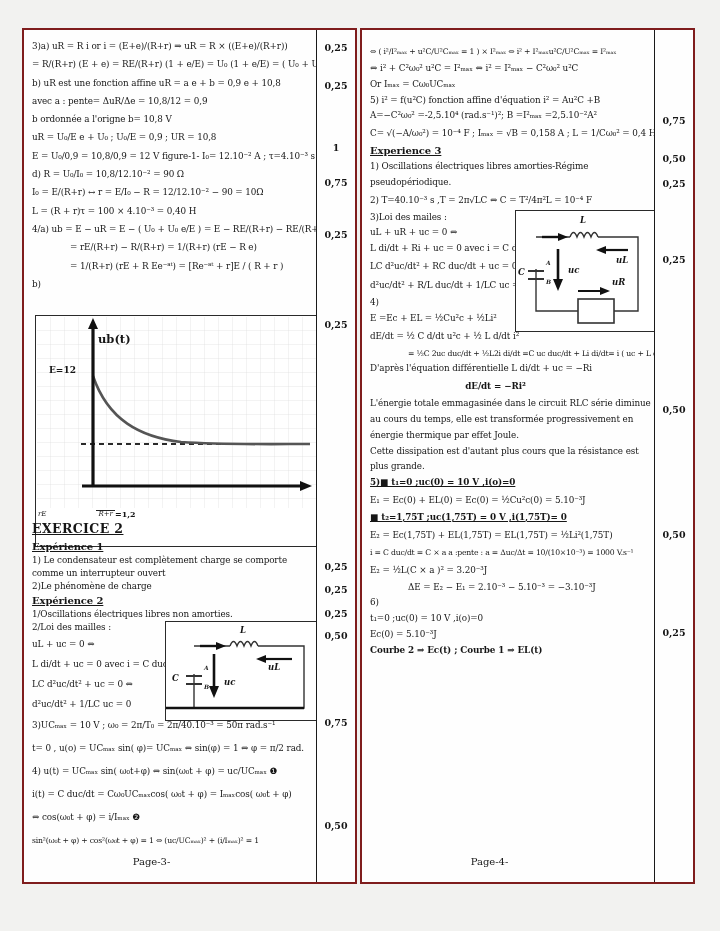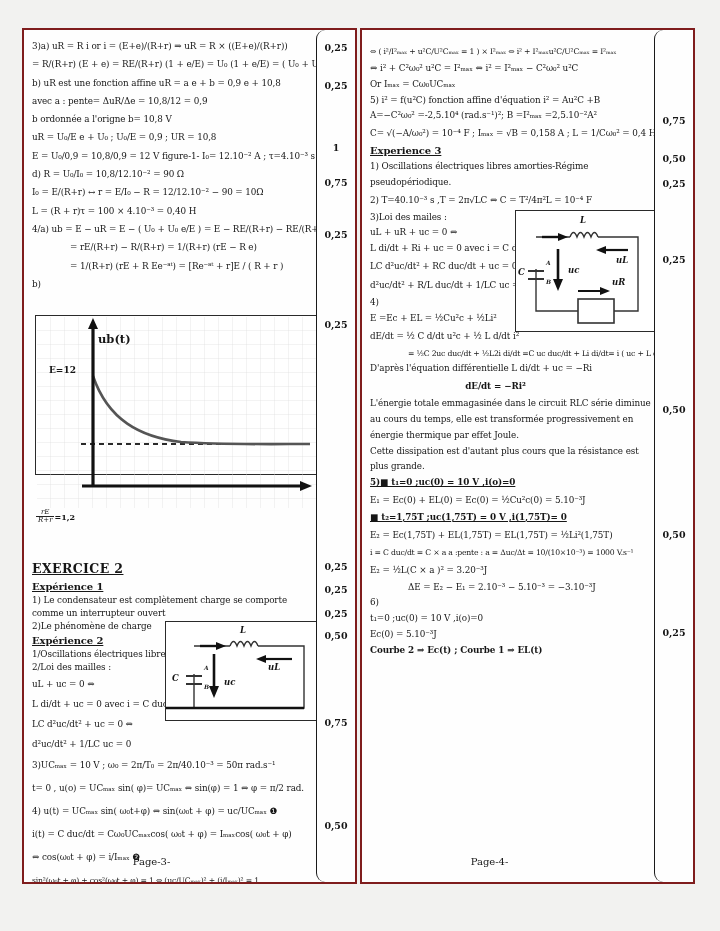--- a/index.html
+++ b/index.html
@@ -11,59 +11,58 @@
   }
   .page{
     position:absolute;top:28px;height:856px;background:#fefefe;
     border:2px solid #7f1d1d;box-sizing:border-box;
   }
   #page3{left:22px;width:335px;}
   #page4{left:360px;width:335px;}
   .markscol{
     position:absolute;top:0;bottom:0;right:0;width:38px;
     border-left:1.5px solid #1a1a1a;
-    border-radius:9px;
   }
   .mark{
     position:absolute;left:0;width:100%;text-align:center;
     font-weight:bold;font-size:9.5px;
   }
   .content{position:absolute;top:0;bottom:0;left:0;right:38px;overflow:hidden;}
   .lines{position:absolute;left:8px;right:2px;}
   .line{
     font-size:8.8px;line-height:18.3px;white-space:nowrap;
     letter-spacing:-0.1px;
   }
   .flow .line{line-height:13px;}
-  .line.h1{font-size:12.5px;font-weight:bold;text-decoration:underline;line-height:20px;letter-spacing:.4px;margin-top:40px;}
+  .line.h1{font-size:12.5px;font-weight:bold;text-decoration:underline;line-height:20px;letter-spacing:.4px;}
   .line.h2{font-size:10px;font-weight:bold;text-decoration:underline;line-height:15px;}
   .line.hu{font-weight:bold;text-decoration:underline;}
   .line.bold{font-weight:bold;}
   .line.eq{line-height:20px;}
   .line.eq2{line-height:23px;}
   .line.eq4{line-height:19px;}
   .line.ind{padding-left:38px;}
   .line.ctr{text-align:center;padding-right:32px;}
   .line.sm{font-size:7.7px;letter-spacing:-0.2px;}
   .p4 .line{line-height:15.8px;}
   .p4 .line.eq4{line-height:19px;}
   .footer{
     position:absolute;left:0;right:38px;top:826px;text-align:center;
     font-size:10px;font-weight:normal;
   }
   
   .figure{
     position:absolute;border:1.6px solid #2a2a2a;background:#fff;box-sizing:border-box;
   }
-  #graphfig{left:11px;top:285px;width:285px;height:160px;}
+  #graphfig{left:11px;top:285px;width:285px;height:232px;}
   .figlabel{position:absolute;font-weight:bold;}
   #graph-curve-label{left:62px;top:16px;font-size:11.5px;}
   #graph-start-label{left:13px;top:49px;font-size:9px;}
   #graph-asym{left:5px;top:108px;font-size:8px;display:flex;align-items:center;}
-  .frac{display:inline-flex;flex-direction:column;align-items:center;line-height:1;font-size:7px;font-style:italic;}
+  .frac{display:inline-flex;flex-direction:row;align-items:center;line-height:1;font-size:7px;font-style:italic;gap:48px;}
   .frac .num{padding:0 2px;}
   .frac .den{border-top:1px solid #222;padding:0 2px;}
   
   .circ{position:absolute;border:1.5px solid #2a2a2a;background:#fff;box-sizing:border-box;}
   #circuit1{left:141px;top:591px;width:152px;height:100px;}
   #circuit2{left:153px;top:180px;width:140px;height:122px;}
   .clabel{position:absolute;font-style:italic;font-size:8.5px;font-weight:bold;}
   svg{display:block;}
 </style>
 </head>

